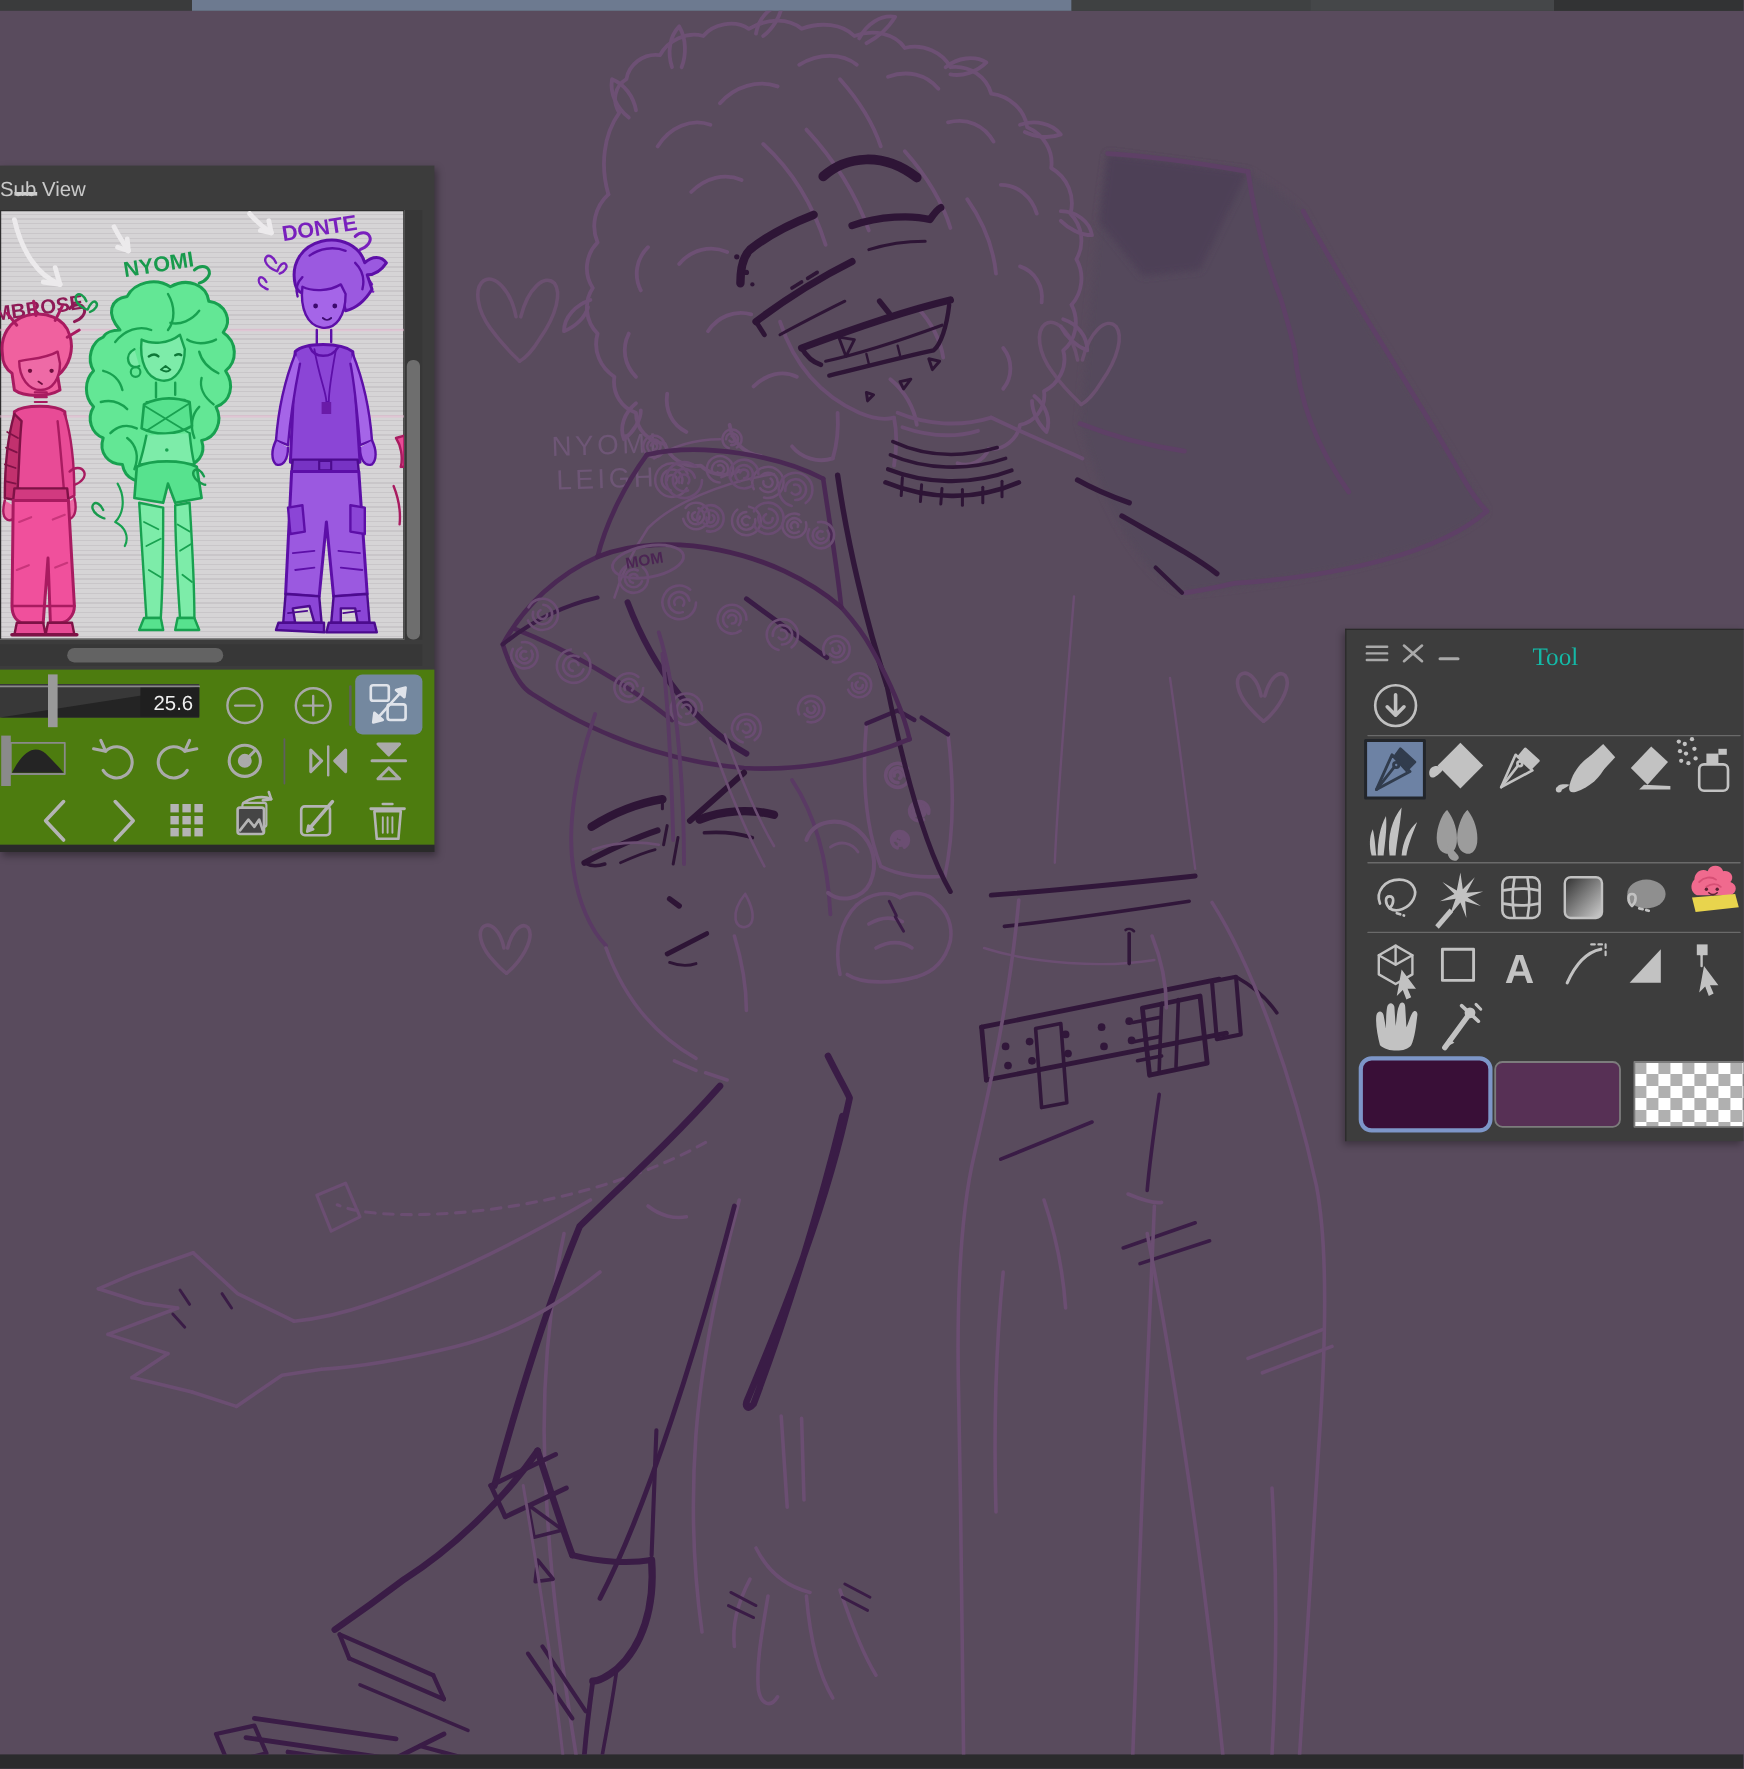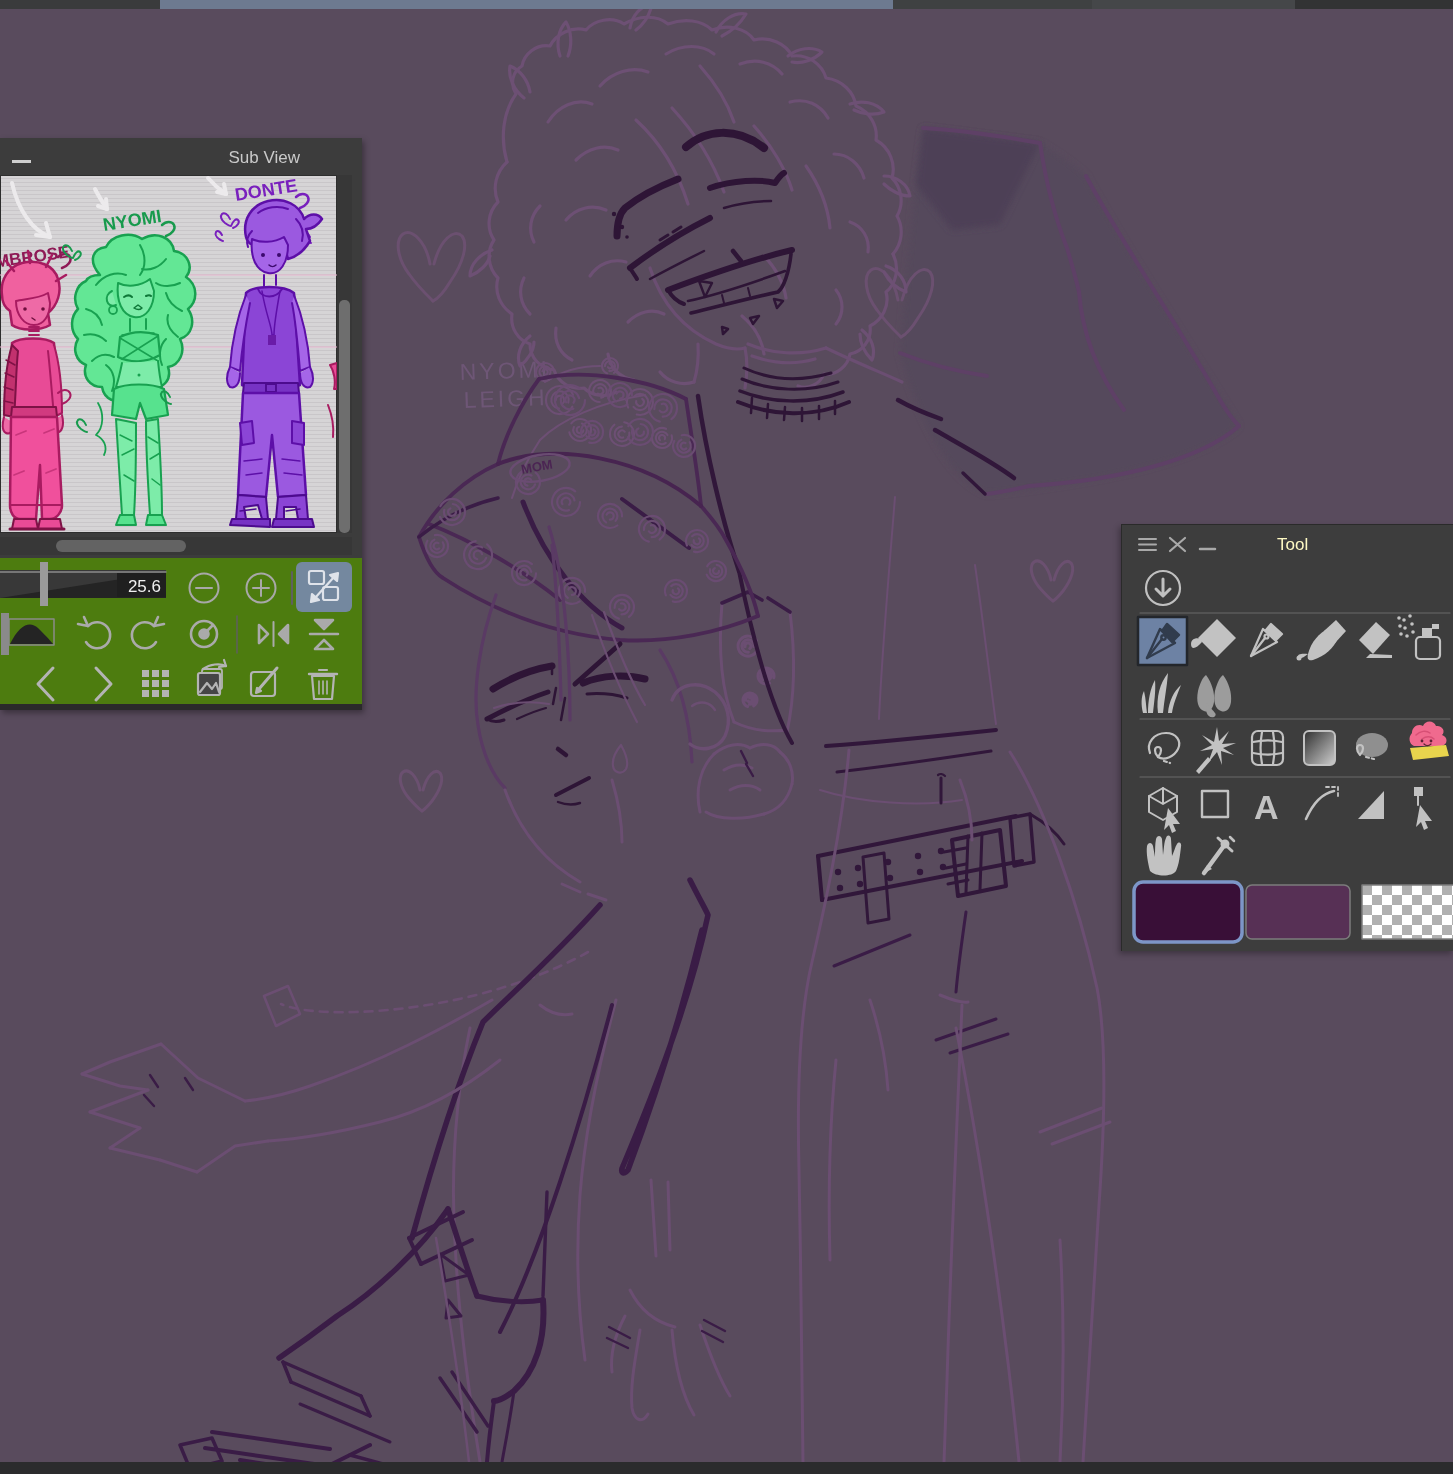--- a/index.html
+++ b/index.html
@@ -411,21 +411,21 @@
 <path d="M607,1338 L628,1348"></path>
 <path d="M704,1320 L725,1331"></path>
 <path d="M702,1331 L723,1342"></path>
 </g>
 </g>
 </svg>
 </div>
 
 <div class="abs" id="subview" style="left:0;top:138px;width:362px;height:572px;background:#3c3c3c;box-shadow:2px 3px 6px rgba(0,0,0,0.35);">
   <div class="abs" style="left:12px;top:22px;width:19px;height:3px;background:#cfcfcf;"></div>
-  <div class="abs" style="left:0;top:10px;width:300px;text-align:right;color:#c9c9c9;font-size:17px;">Sub View</div>
+  <div class="abs" style="left:0;top:10px;width:300px;text-align:left;color:#c9c9c9;font-size:17px;">Sub View</div>
 
   <div class="abs" style="left:0;top:37px;width:337px;height:358px;background:repeating-linear-gradient(180deg,#d6d4d6 0px,#d6d4d6 3px,#c9c6c9 3px,#c9c6c9 4px);overflow:hidden;box-shadow:inset 0 0 0 1px #2e2e2e;">
     <svg width="337" height="358" viewBox="0 0 337 358" fill="none">
     <g id="refimg" stroke-linecap="round" stroke-linejoin="round">
 <rect x="0" y="99" width="337" height="2" fill="#e9b8d2" opacity="0.5"></rect>
 <rect x="0" y="171" width="337" height="2" fill="#e9b8d2" opacity="0.5"></rect>
 
 <g stroke="#eceaec" stroke-width="4" fill="none">
 <path d="M12,8 C18,35 32,55 50,62"></path>
 <path d="M50,62 L36,60"></path>
@@ -779,14 +779,14 @@
 <defs>
 <pattern id="chk" width="20" height="20" patternUnits="userSpaceOnUse">
 <rect width="20" height="20" fill="#ffffff"></rect>
 <rect width="10" height="10" fill="#b0b0b0"></rect>
 <rect x="10" y="10" width="10" height="10" fill="#b0b0b0"></rect>
 </pattern>
 </defs>
 <rect x="240" y="360" width="92" height="54" fill="url(#chk)" stroke="#7c7c7c" stroke-width="1.5"></rect>
 </g>
   </svg>
-  <div class="abs" style="left:155px;top:10px;color:#fef9c3;font-size:17px;">Tool</div>
+  <div class="abs" style="left:155px;top:10px;color:#14b8a6;font-size:21px;font-family:Liberation Serif, serif;">Tool</div>
 </div>
 
 </body></html>

